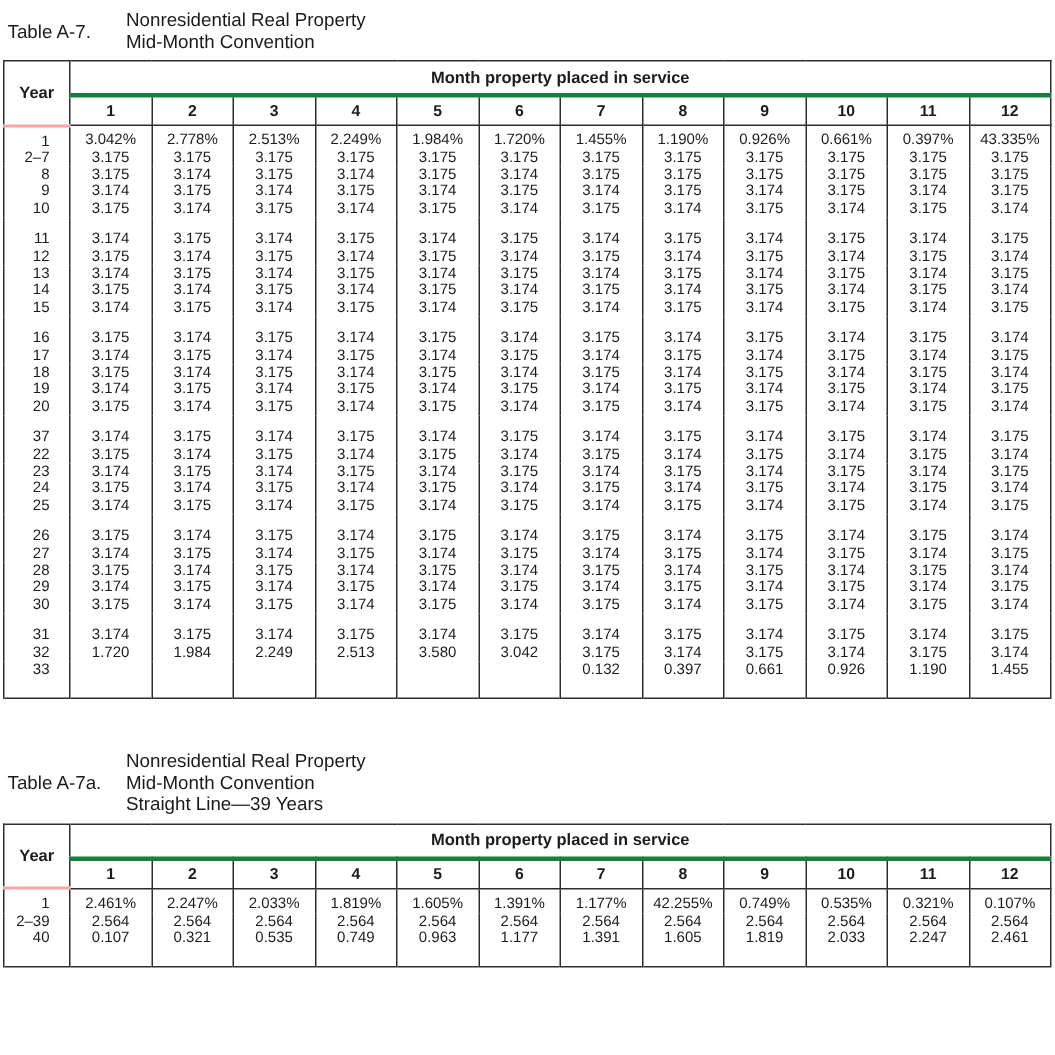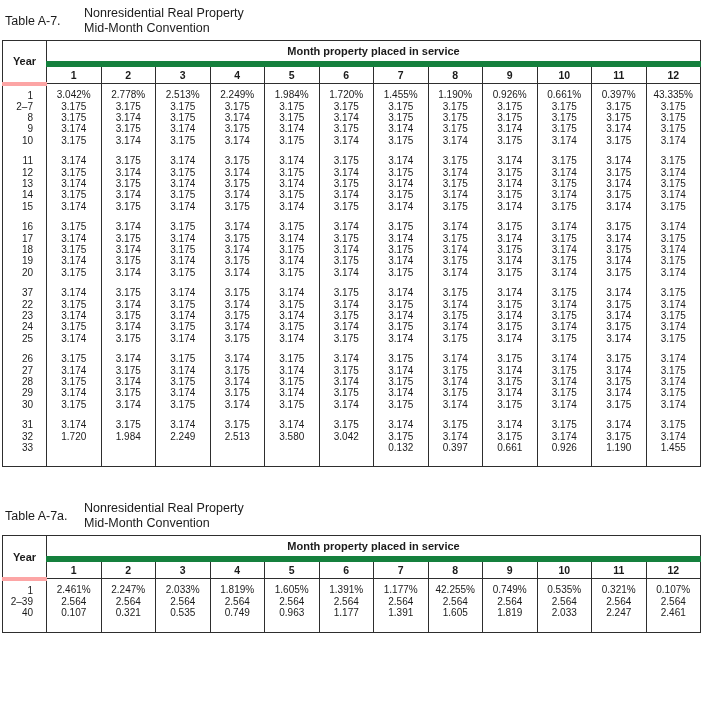--- a/index.html
+++ b/index.html
@@ -26,26 +26,26 @@
     border-collapse: collapse;
     table-layout: fixed;
     width: 699px;
     margin-left: 2px;
     border: 1px solid #2e2e2e;
   }
   th, td { padding: 0; }
   th.year-head {
     width: 44px;
     border-right: 1px solid #2e2e2e;
-    border-bottom: 4px solid #fca5a5;
+    border-bottom: 2px solid #fca5a5;
     font-size: 11px; font-weight: 700;
     text-align: center; vertical-align: middle;
   }
   th.month-head {
-    border-bottom: 6px solid #15803d;
+    border-bottom: 3px solid #15803d;
     height: 23px;
     font-size: 11px; font-weight: 700;
     text-align: center; vertical-align: middle;
   }
   tr.colnums th {
     border-left: 1px solid #2e2e2e;
     border-right: 1px solid #2e2e2e;
     border-bottom: 1px solid #2e2e2e;
     height: 20px;
     font-size: 10.5px; font-weight: 700;
@@ -601,20 +601,21 @@
         </tbody>
       </table>
   </section>
 
   <section class="section-a7a">
     <div class="title">
       <span class="lbl">Table A-7a.</span>
       <span class="lines">
         <div>Nonresidential Real Property</div>
         <div>Mid-Month Convention</div>
+        <div>Straight Line—39 Years</div>
       </span>
     </div>
     <table>
         <thead>
           <tr>
             <th class="year-head" rowspan="2">Year</th>
             <th class="month-head" colspan="12">Month property placed in service</th>
           </tr>
           <tr class="colnums">
             <th>1</th>

